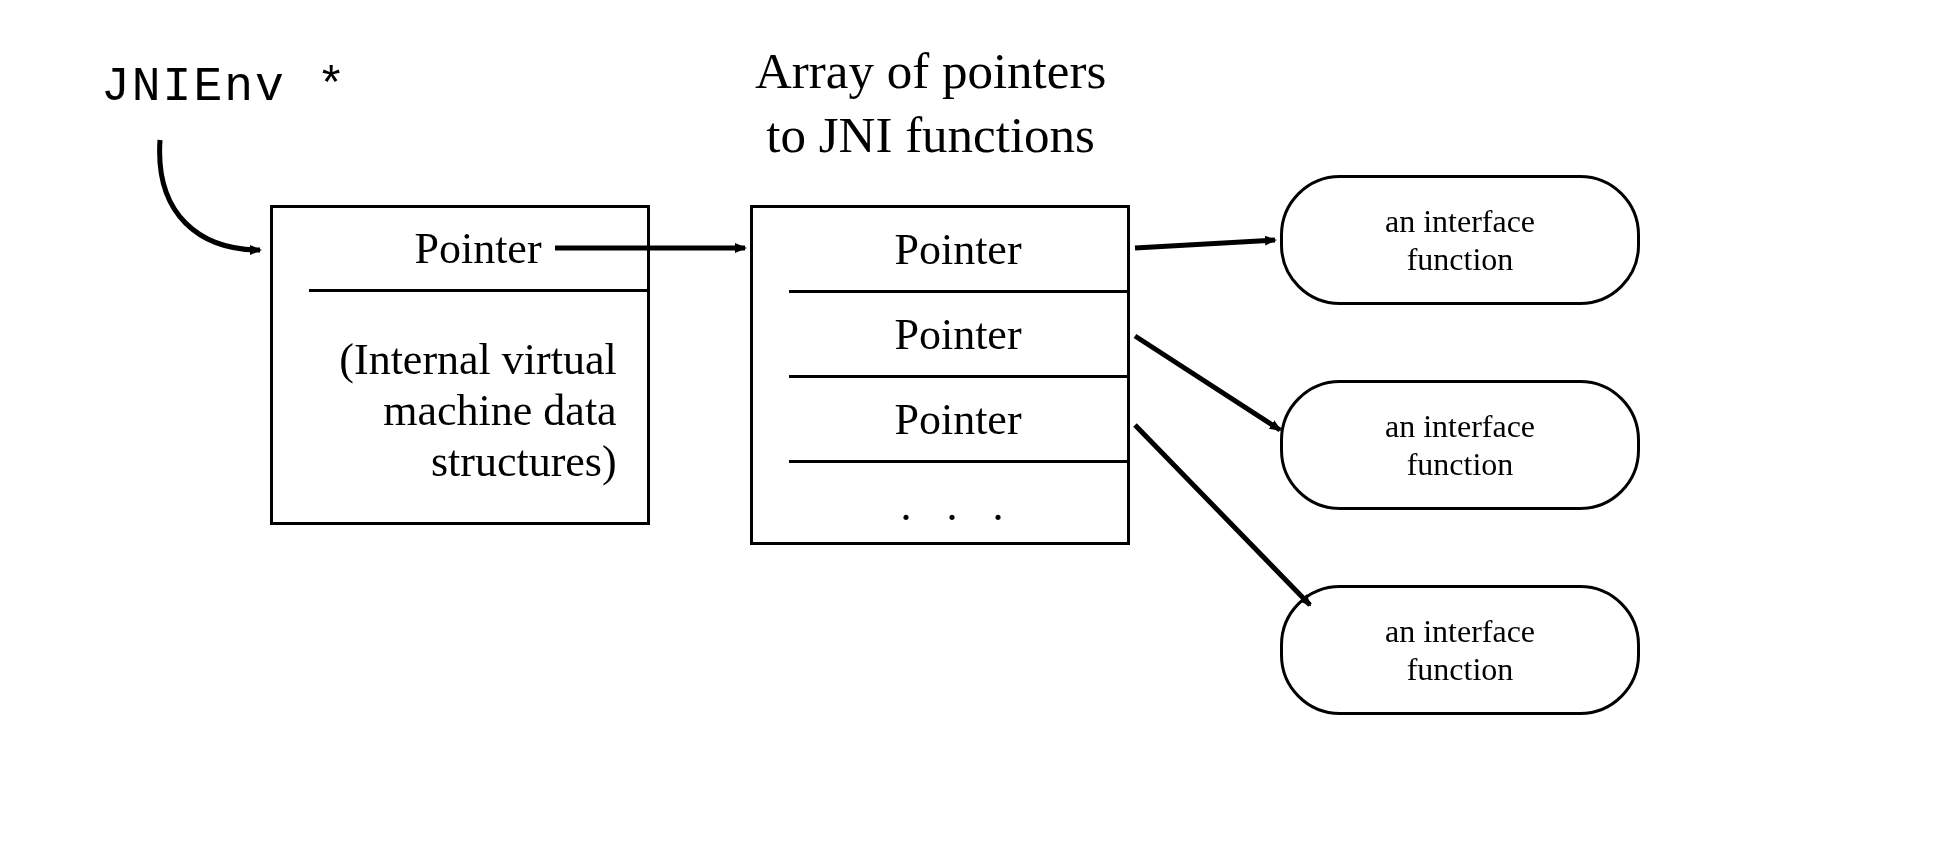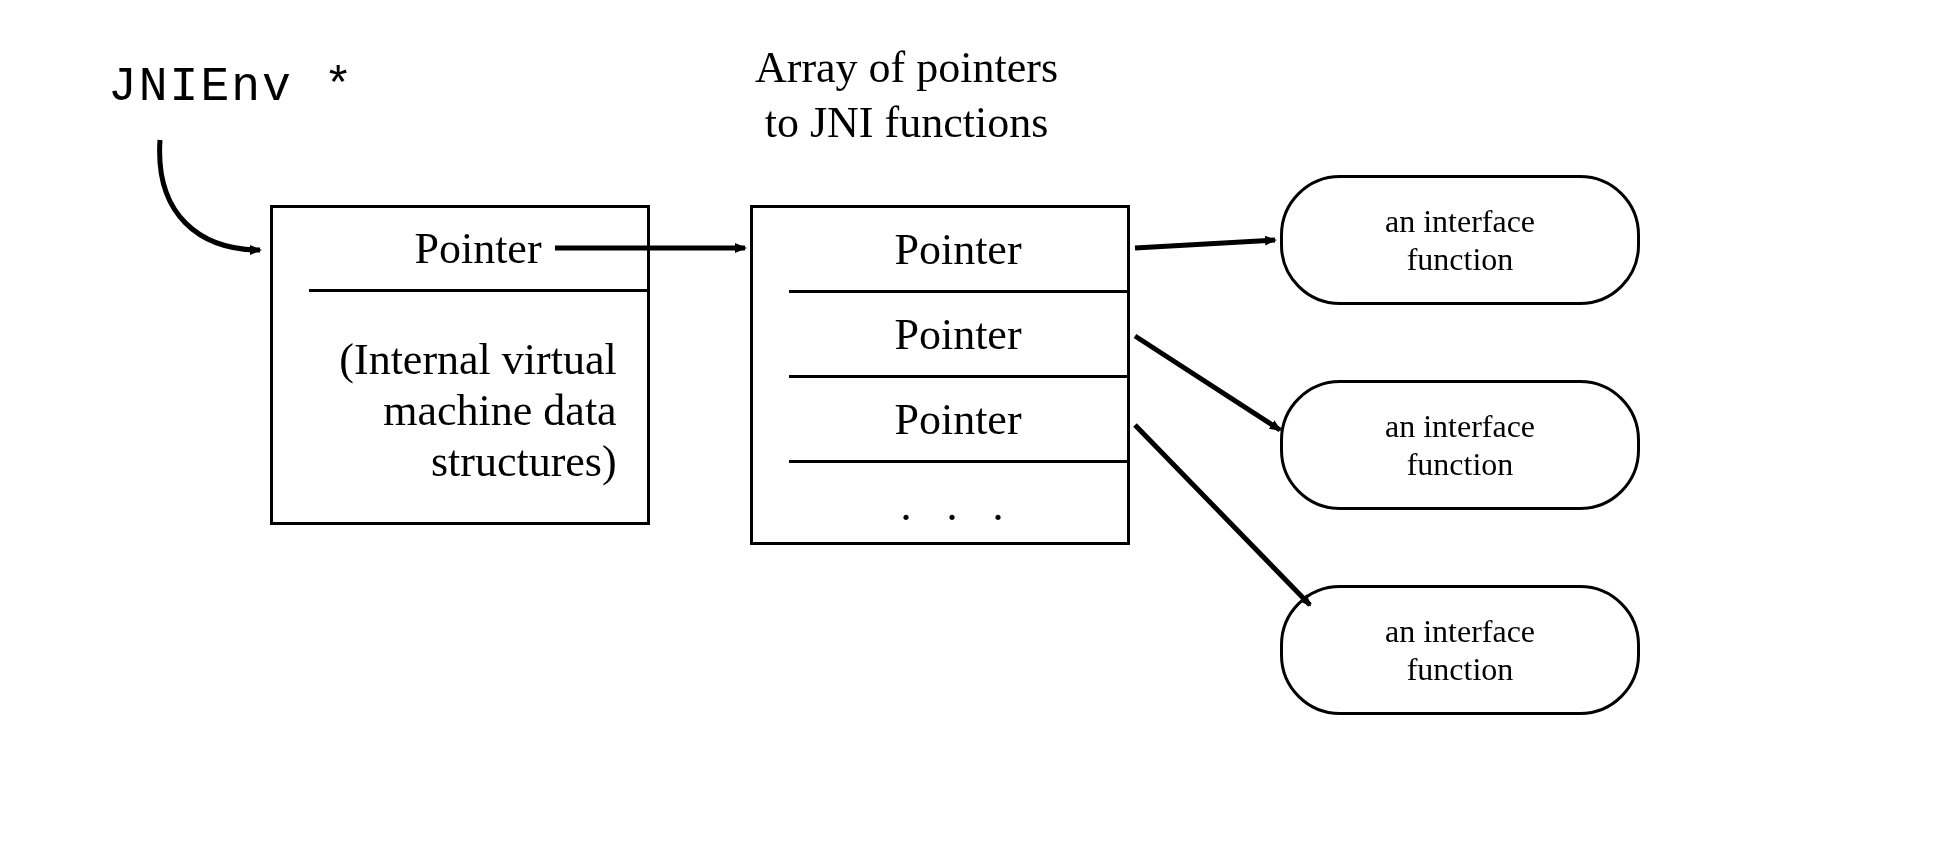--- a/index.html
+++ b/index.html
@@ -11,21 +11,21 @@
       width: 1944px;
       height: 848px;
       position: relative;
     }
     .mono {
       font-family: "Courier New", Courier, monospace;
       font-size: 48px;
       letter-spacing: 2px;
     }
     .label {
-      font-size: 44px;
+      font-size: 51px;
       color: #000;
       line-height: 1.25;
       text-align: center;
     }
     .box {
       position: absolute;
       border: 3px solid #000;
       background: #fff;
       padding-left: 36px;
     }
@@ -56,21 +56,21 @@
       top: 0;
       left: 0;
       width: 1944px;
       height: 848px;
       pointer-events: none;
     }
   </style>
 </head>
 <body>
 
-<div class="mono" style="position:absolute; left:108px; top:60px;">JNIEnv *</div>
+<div class="mono" style="position:absolute; left:101px; top:60px;">JNIEnv *</div>
 
 <div style="position:absolute; left:755px; top:40px; text-align:left;">
   <div class="label" style="text-align:left;">Array of pointers</div>
   <div class="label" style="text-align:center;">to  JNI functions</div>
 </div>
 
 <div class="box" style="left:270px; top:205px; width:380px; height:320px;">
   <div class="cell" style="height:84px;">Pointer</div>
   <div class="cell" style="height:236px; white-space:pre-line;text-align:right;">(Internal virtual
 machine data

